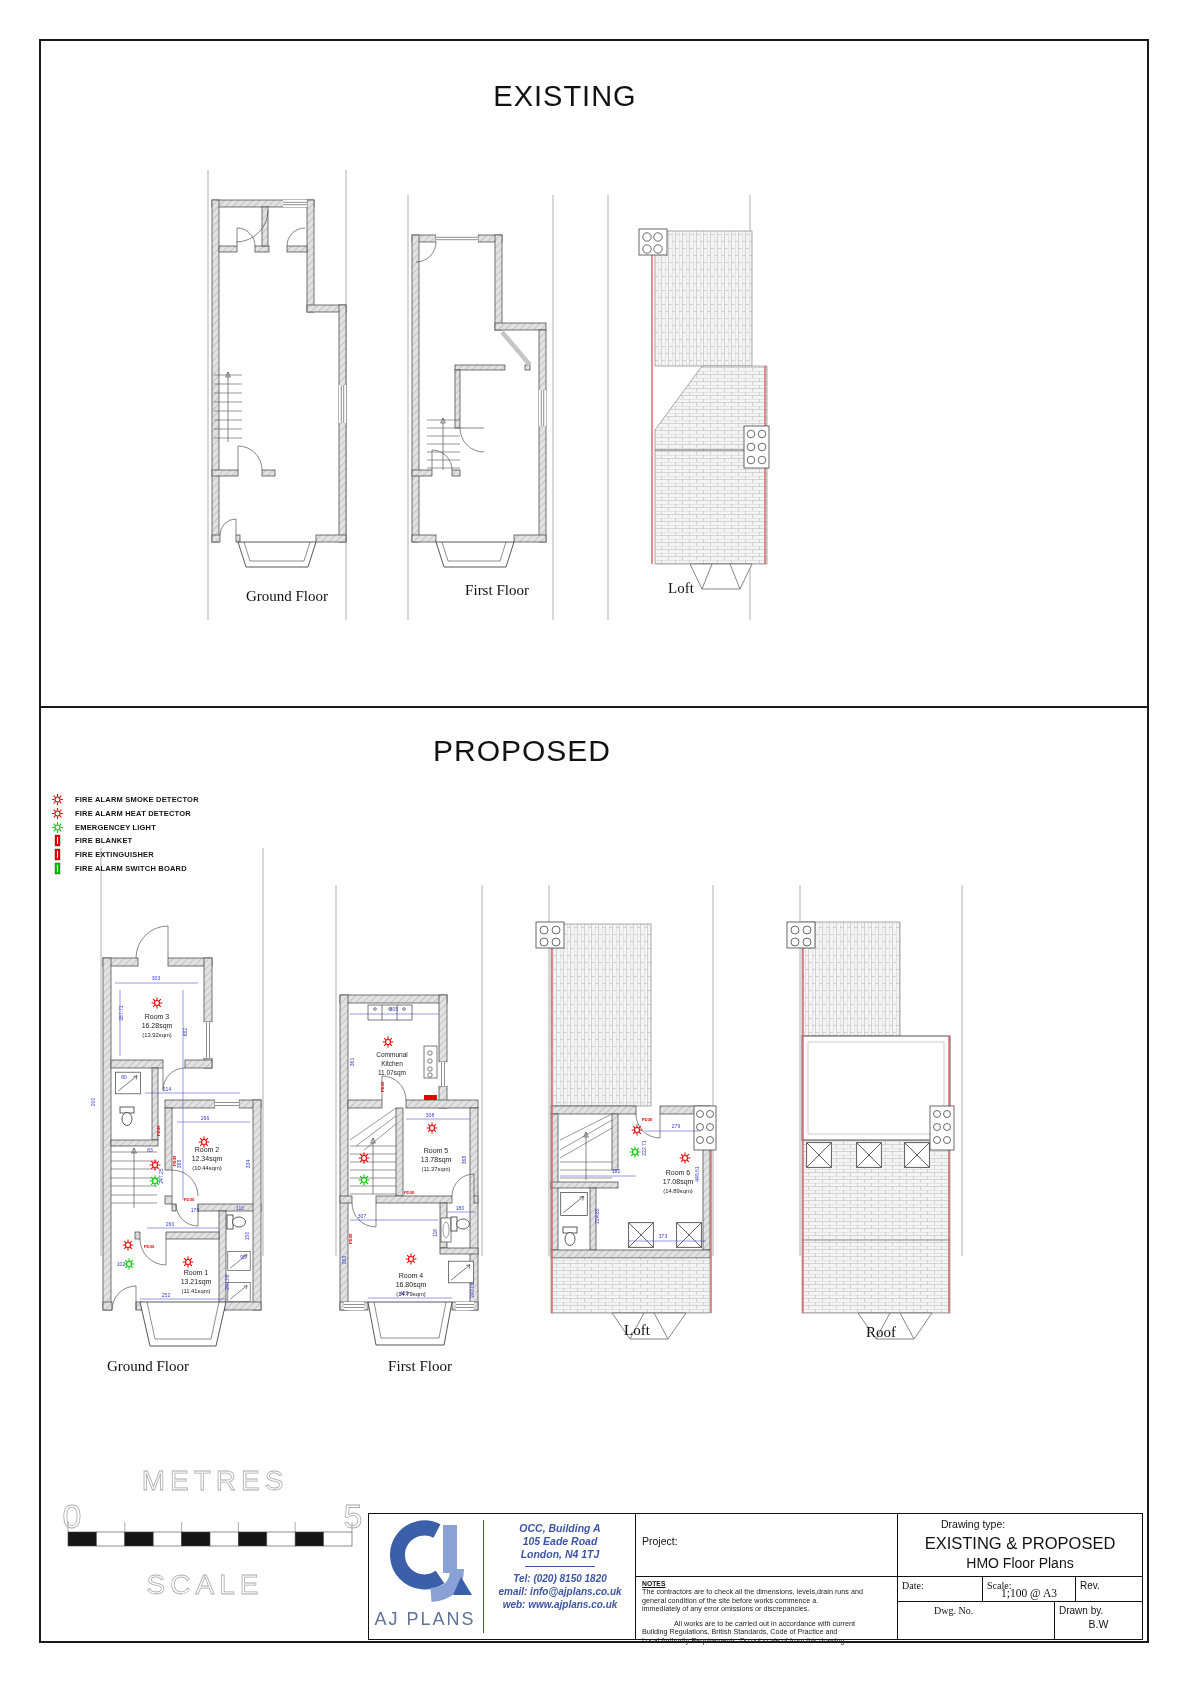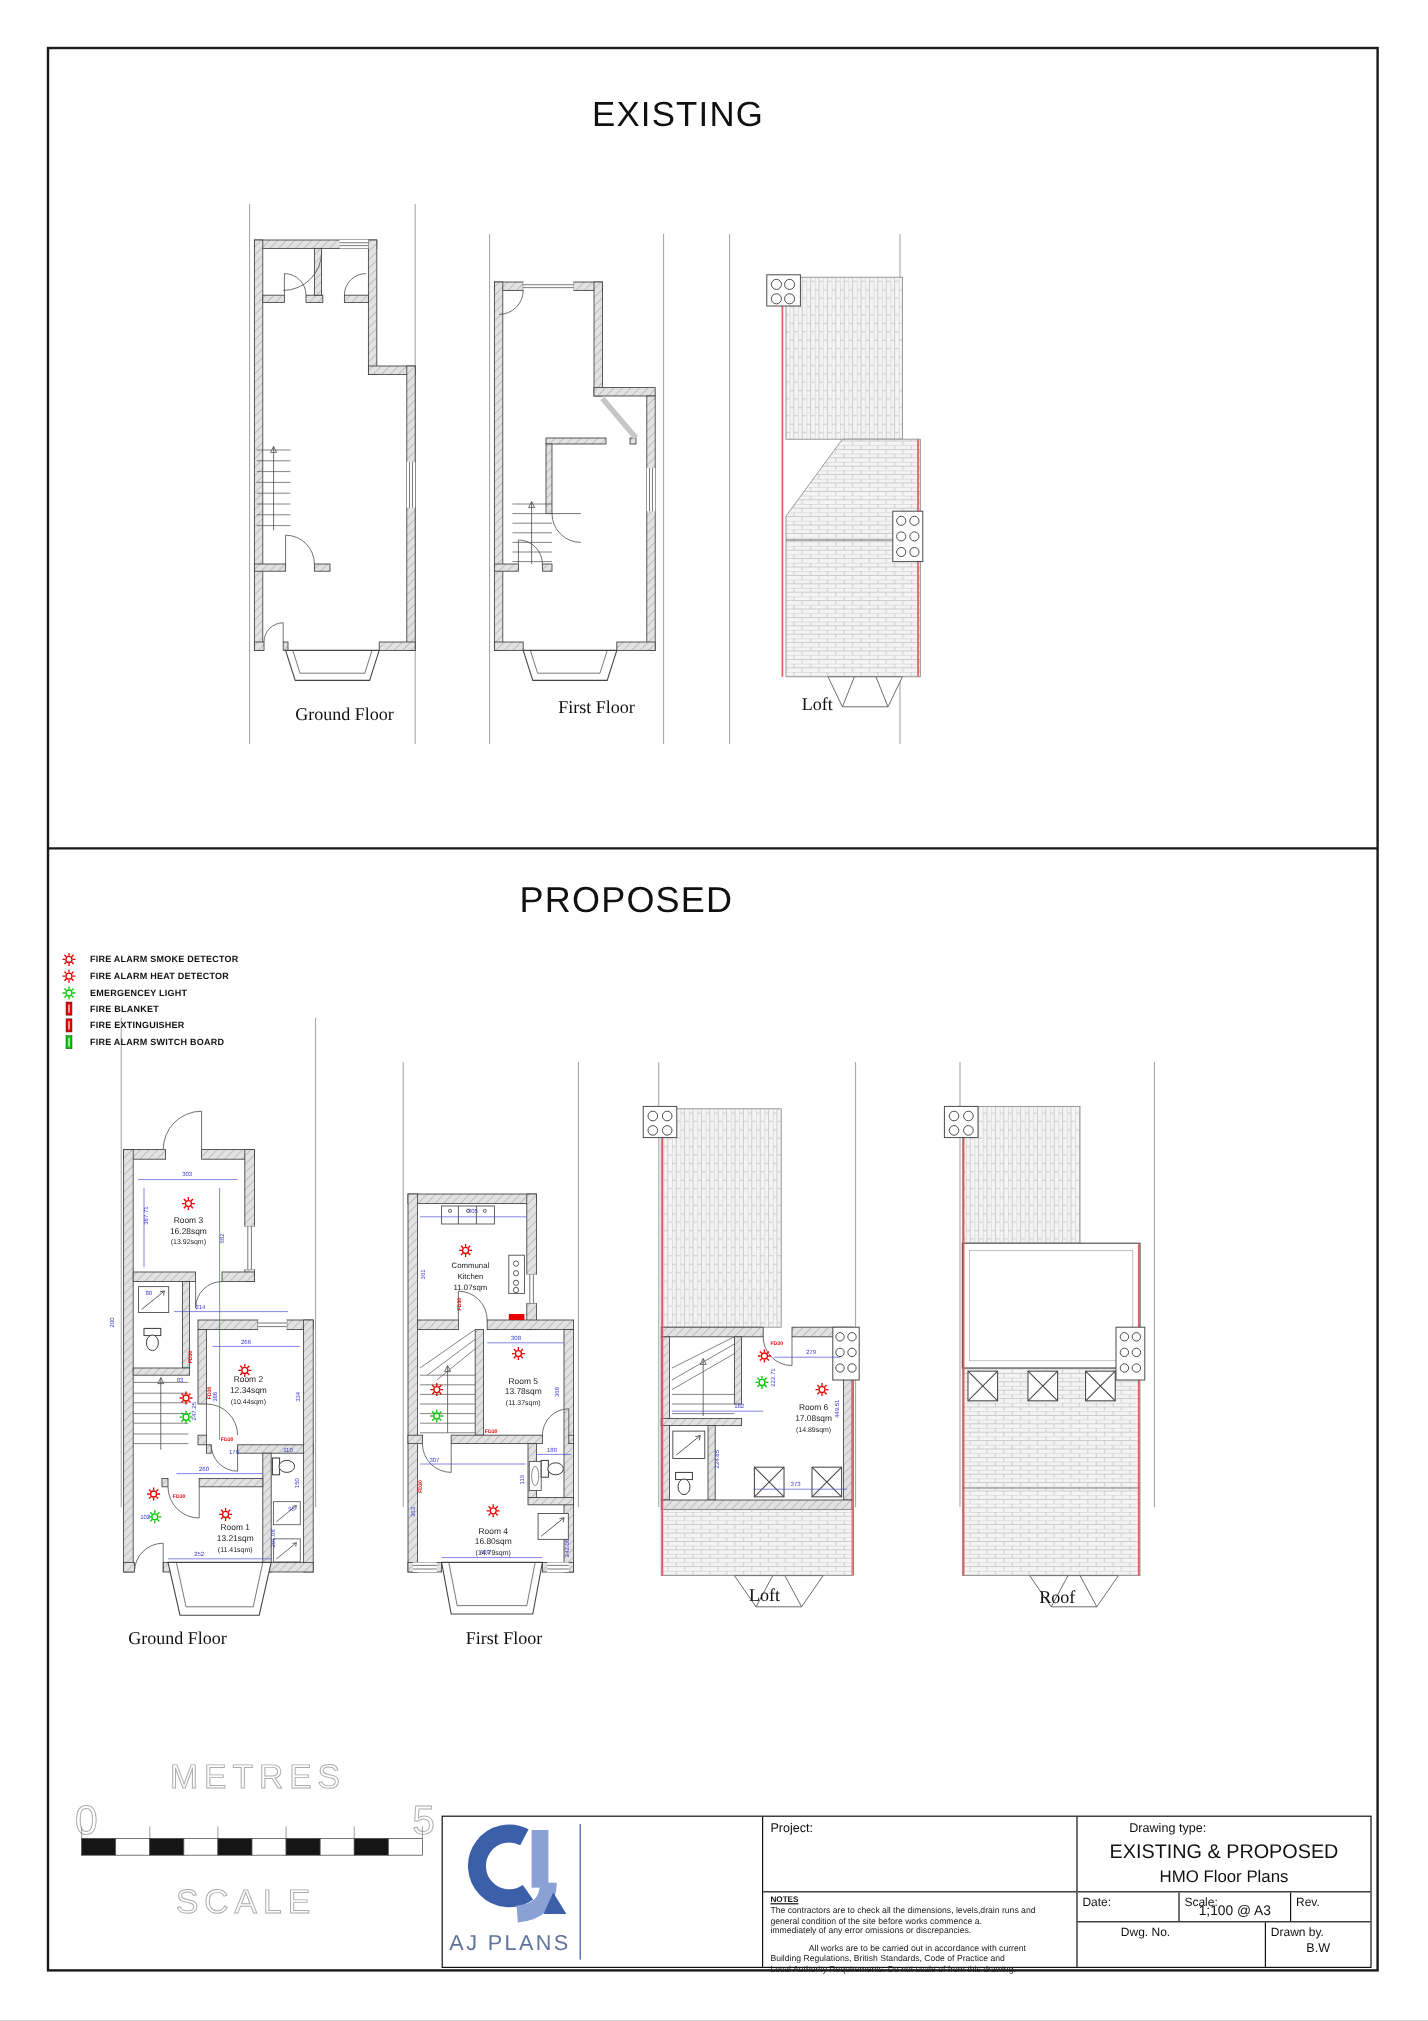--- a/index.html
+++ b/index.html
@@ -23,37 +23,37 @@
   .tb-col2{width:262px;border-right:1.4px solid #111;position:relative;box-sizing:border-box;}
   .tb-col3{flex:1;position:relative;box-sizing:border-box;}
   .tb-logo{position:absolute;left:8px;top:5px;}
   .tb-company{position:absolute;left:2px;top:95px;width:108px;text-align:center;font-size:18px;
               color:#5f739a;letter-spacing:2px;}
   .tb-vdiv{position:absolute;left:114px;top:6px;bottom:6px;border-left:1.2px solid #3c55a5;}
   .tb-addr{position:absolute;left:120px;top:8px;width:142px;text-align:center;color:#3c55a5;
            font-style:italic;font-weight:bold;font-size:10.5px;line-height:13px;}
   .tb-addr .sep{border-top:1.4px solid #3c55a5;width:70px;margin:5px auto 5px auto;}
   .tb-contact{font-size:10px;line-height:13px;}
-  .tb-project{position:absolute;left:6px;top:4px;font-size:10.5px;color:#111;}
+  .tb-project{position:absolute;left:6px;top:21px;font-size:10.5px;color:#111;}
   .tb-notes{position:absolute;left:0;right:0;top:62px;bottom:0;border-top:1.4px solid #111;
             padding:3px 6px;box-sizing:border-box;}
   .tb-notes .nt{font-size:6.8px;font-weight:bold;text-decoration:underline;color:#111;margin-bottom:1px;}
   .tb-notes .nl{font-size:7.2px;color:#222;line-height:8.5px;}
   .tb-notes .gap{margin-top:6px;margin-left:32px;}
   .tb-dtlabel{position:absolute;left:6px;top:4px;font-size:10.5px;color:#111;padding-left:37px;}
   .tb-dt1{position:absolute;left:0;right:0;top:20px;text-align:center;font-size:16.5px;color:#111;}
   .tb-dt2{position:absolute;left:0;right:0;top:41px;text-align:center;font-size:14px;color:#111;}
   .tb-row2{position:absolute;left:0;right:0;top:62px;height:25px;border-top:1.4px solid #111;display:flex;box-sizing:border-box;}
   .tb-row3{position:absolute;left:0;right:0;top:87px;bottom:0;border-top:1.4px solid #111;display:flex;box-sizing:border-box;}
   .tb-cell{position:relative;box-sizing:border-box;}
   .tb-cell .cl{position:absol;font-size:10px;}
   .cl{position:absolute;left:4px;top:3px;font-size:10px;color:#111;}
   .cv{position:absolute;left:0;right:0;top:10px;text-align:center;font-size:11.5px;color:#111;}
   .cv3{position:absolute;left:0;right:0;top:16px;text-align:center;font-size:10.5px;color:#111;}
-  .br{border-right:1.2px solid #111;}
+  .br{border-right:1.2px solid #111;font-family:Liberation Serif, serif;}
 </style>
 </head>
 <body>
 
 <div class="sheet">
 
 <svg id="drawing" width="1190" height="1684" viewBox="0 0 1190 1684">
   <defs>
     <pattern id="wh" width="5" height="5" patternUnits="userSpaceOnUse" patternTransform="rotate(45)">
       <rect width="5" height="5" fill="#e2e2e2"></rect>
@@ -630,20 +630,29 @@
 <div class="tb">
   <div class="tb-col1">
     <svg class="tb-logo" width="104" height="88" viewBox="0 0 104 88">
       <path d="M60 12 a27 27 0 1 0 3 46" stroke="#3c5fa9" stroke-width="15" fill="none"></path>
       <rect x="66" y="6" width="14" height="48" fill="#89a1d4"></rect>
       <path d="M80 50 Q80 74 54 76" stroke="#89a1d4" stroke-width="14" fill="none"></path>
       <path d="M84 58 L95 76 L76 76 Z" fill="#3c5fa9"></path>
     </svg>
     <div class="tb-company">AJ PLANS</div>
     <div class="tb-vdiv"></div>
+    <div class="tb-addr">
+      <div>OCC, Building A</div>
+      <div>105 Eade Road</div>
+      <div>London, N4 1TJ</div>
+      <div class="sep"></div>
+      <div class="tb-contact">Tel: (020) 8150 1820</div>
+      <div class="tb-contact">email: info@ajplans.co.uk</div>
+      <div class="tb-contact">web: www.ajplans.co.uk</div>
+    </div>
   </div>
   <div class="tb-col2">
     <div class="tb-project">Project:</div>
     <div class="tb-notes">
       <div class="nt">NOTES</div>
       <div class="nl">The contractors are to check all the dimensions, levels,drain runs and</div>
       <div class="nl">general condition of the site before works commence a.</div>
       <div class="nl">immediately of any error omissions or discrepancies.</div>
       <div class="nl gap">All works are to be carried out in accordance with current</div>
       <div class="nl">Building Regulations, British Standards, Code of Practice and</div>

